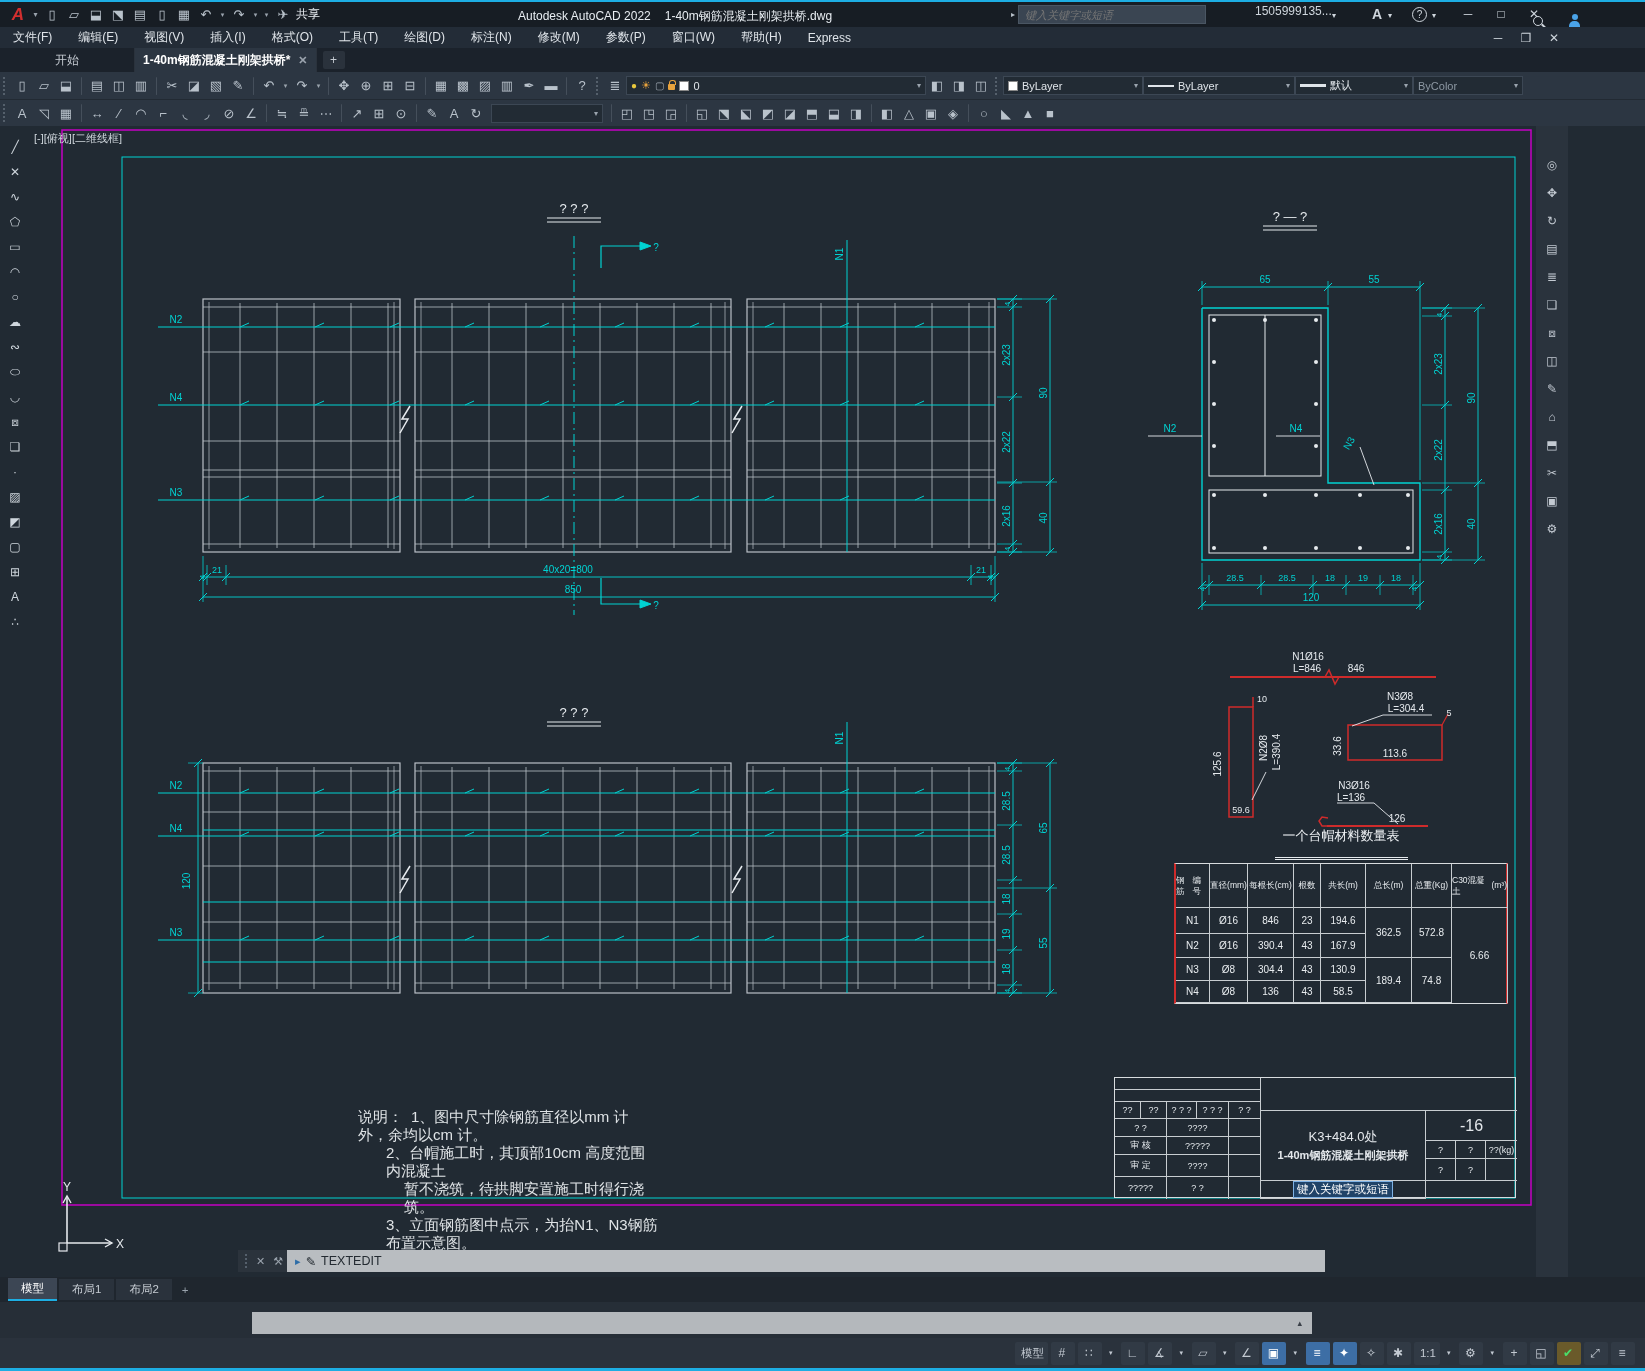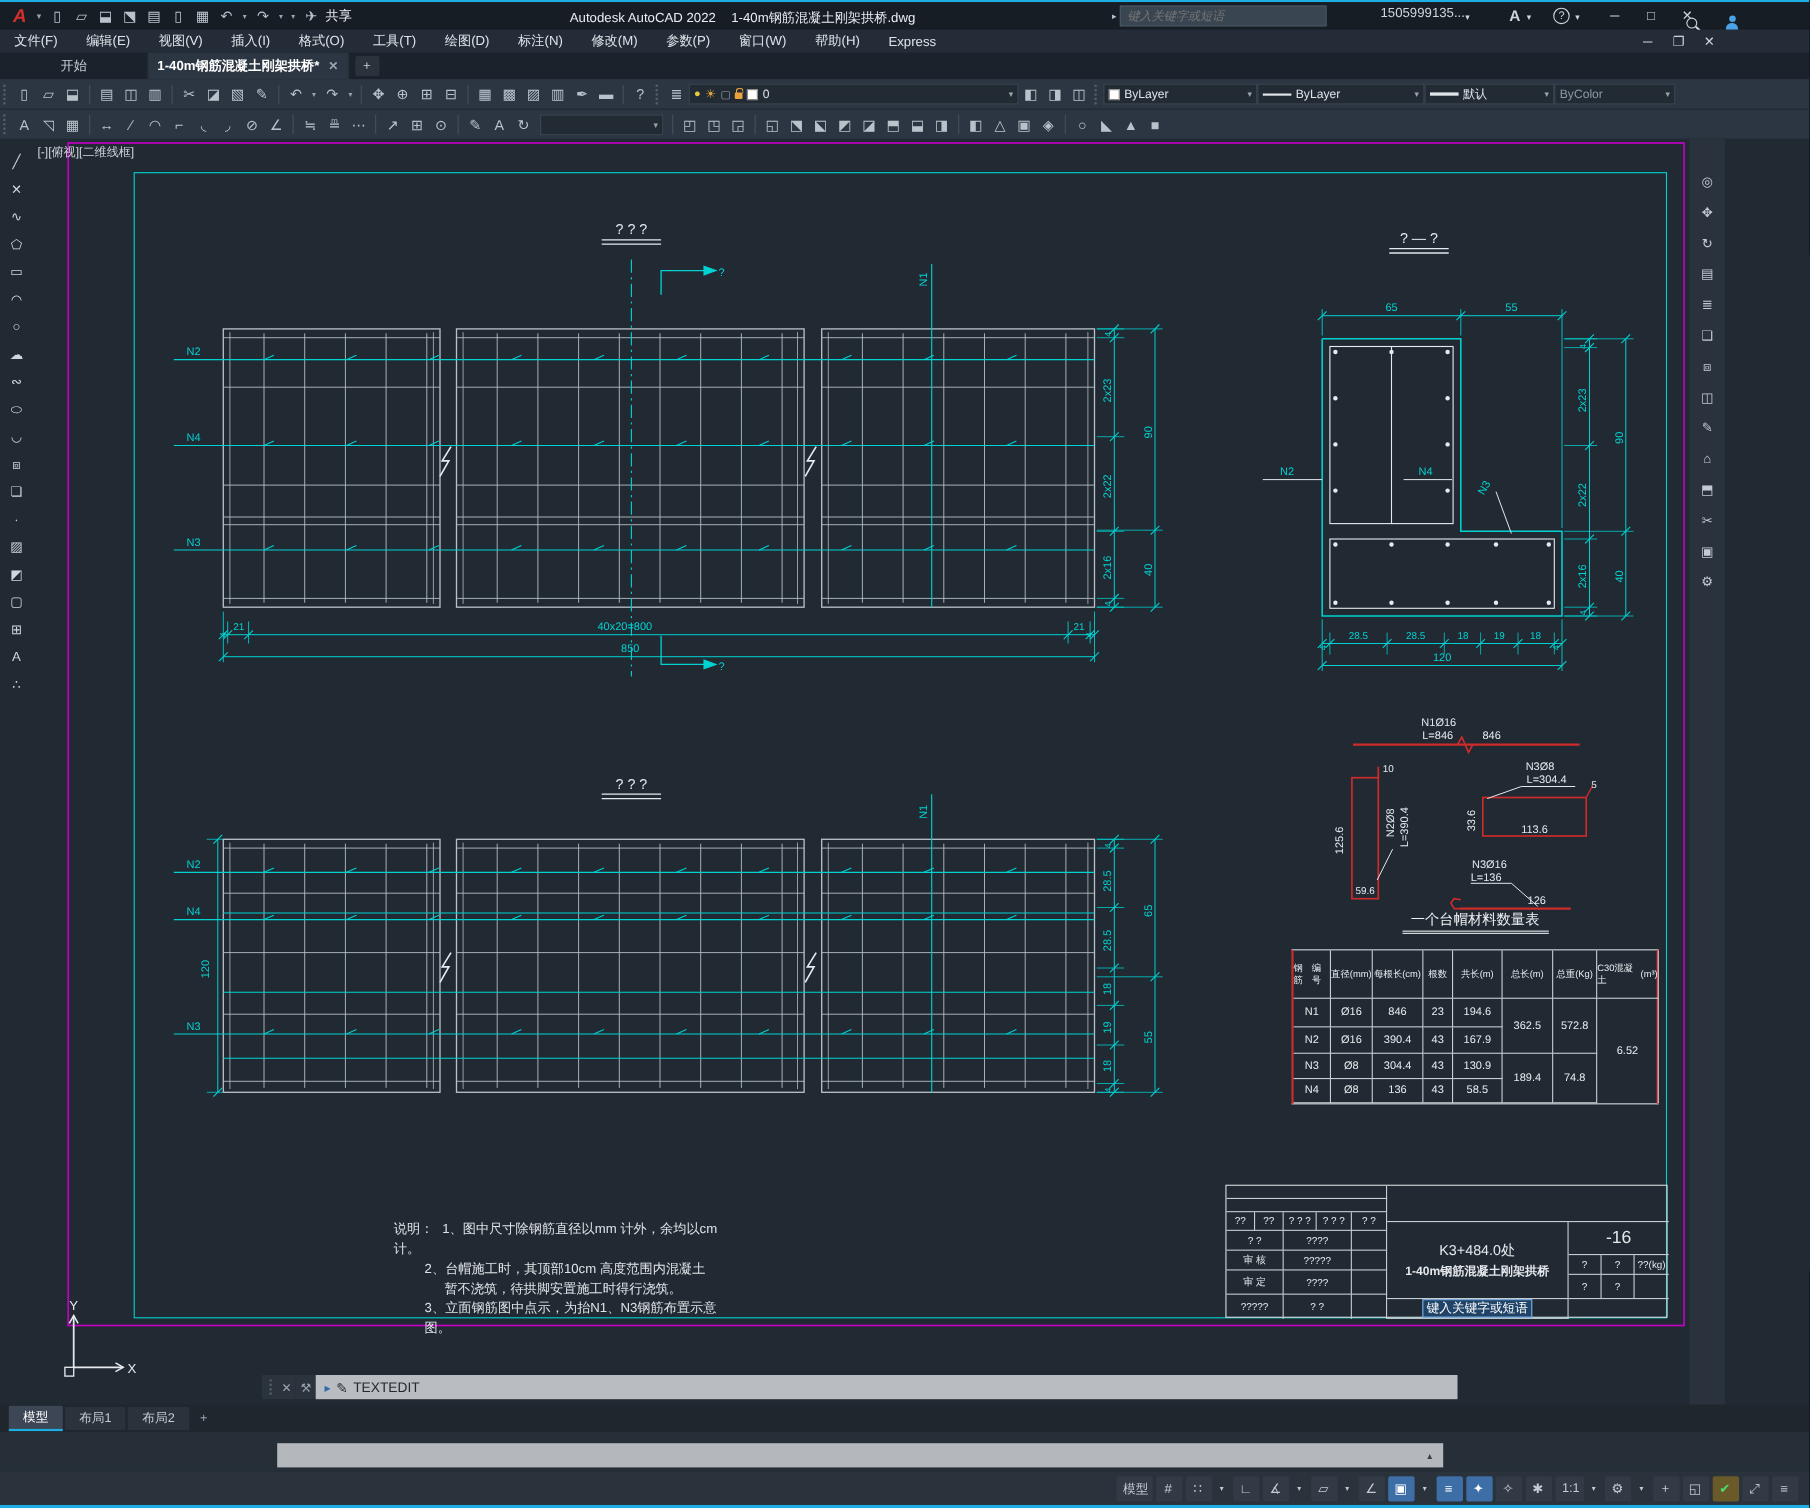--- a/index.html
+++ b/index.html
@@ -46,31 +46,31 @@
   #leftstrip{left:0;top:126px;width:30px;height:1151px;display:flex;flex-direction:column;align-items:center;padding-top:10px;gap:4px;}
   #leftstrip .tbtn{font-size:12px;color:#cfd6dd;}
   #rightstrip{left:1536px;top:126px;width:32px;height:1151px;background:#2a333d;display:flex;flex-direction:column;align-items:center;padding-top:28px;gap:7px;}
   #rightstrip .tbtn{font-size:12px;color:#c3cad2;}
   #vplabel{left:34px;top:131px;color:#cfd6dc;font-size:11px;z-index:5;}
   
   #cadtable{left:1174px;top:863px;width:334px;height:141px;display:grid;grid-template-columns:34px 38px 46px 27px 45px 46px 40px 56px;grid-template-rows:44px 26px 24px 23px 22px;border-left:2px solid #cf2b2b;border-right:2px solid #cf2b2b;border-top:1px solid #d8dcdf;border-bottom:1px solid #d8dcdf;color:#e8ecef;font-size:10px;z-index:4;}
   #cadtable .c{border-right:1px solid #c8cdd1;border-bottom:1px solid #c8cdd1;display:flex;flex-direction:row;align-items:center;justify-content:center;line-height:11px;}
   #cadtable .h{font-size:8.5px;}
   #tbl-title{left:1174px;top:827px;width:334px;text-align:center;color:#eef1f4;font-size:13px;z-index:4;}
-  #tbl-title span{border-bottom:3px double #e6eaee;padding:0 8px 3px;}
+  #tbl-title span{border-bottom:3px double #e6eaee;padding:0 8px 14px;}
   
   #tblock{left:1114px;top:1077px;width:402px;height:121px;border:1px solid #d8dcdf;color:#e4e8ec;font-size:9px;z-index:4;}
   #tblock .cell{position:absolute;border-right:1px solid #c8cdd1;border-bottom:1px solid #c8cdd1;display:flex;align-items:center;justify-content:center;}
   #tb-main{left:146px;top:33px;width:165px;height:70px;flex-direction:column;gap:2px;}
   #tb-main .l1{font-size:13px;}
   #tb-main .l2{font-size:11px;font-weight:bold;}
   #tb-dtitle{left:146px;top:103px;width:165px;height:18px;}
   #tb-dtitle span{background:rgba(32,88,148,0.55);border:1px solid #7fb2e5;padding:0 3px;font-size:11.5px;color:#fff;}
   
-  #notes{left:358px;top:1108px;width:300px;color:#dfe3e6;font-size:12px;line-height:18px;z-index:4;}
+  #notes{left:358px;top:1108px;width:300px;color:#dfe3e6;font-size:15px;line-height:18px;z-index:4;}
   #notes .n1{margin-left:28px;}
   #notes .n2{margin-left:46px;}
   #notes .lead{display:inline-block;margin-right:8px;}
   
   #fcmd{left:238px;top:1249px;width:1087px;height:24px;display:flex;align-items:center;z-index:6;}
   #fcmd .chip{height:22px;background:#2b333c;display:flex;align-items:center;color:#9aa3ad;font-size:11px;padding:0 4px;gap:3px;}
   #fcmd .bar{flex:1;height:22px;background:#b9bdc1;display:flex;align-items:center;gap:5px;padding:0 8px;color:#232a31;font-size:12.5px;}
   #fcmd .bar .pr{color:#2d6da8;font-size:11px;}
   #tabstrip{left:0;top:1277px;width:1645px;height:25px;background:#1f262e;display:flex;align-items:center;padding-left:8px;gap:2px;color:#c6ccd3;font-size:11.5px;z-index:6;}
   #tabstrip .ltab{padding:3px 13px;background:#2a323c;}
@@ -919,21 +919,21 @@
         <span>(m³)</span>
       </div>
 
     <div class="c" data-name="table-cell">N1</div>
     <div class="c" data-name="table-cell">Ø16</div>
     <div class="c" data-name="table-cell">846</div>
     <div class="c" data-name="table-cell">23</div>
     <div class="c" data-name="table-cell">194.6</div>
     <div class="c" style="grid-column:6;grid-row:2/4;" data-name="table-cell-merged">362.5</div>
     <div class="c" style="grid-column:7;grid-row:2/4;" data-name="table-cell-merged">572.8</div>
-    <div class="c" style="grid-column:8;grid-row:2/6;border-bottom:none;" data-name="table-cell-merged">6.52</div>
+    <div class="c" style="grid-column:8;grid-row:2/6;border-bottom:none;" data-name="table-cell-merged">6.66</div>
 
     <div class="c" style="grid-column:1;grid-row:3;" data-name="table-cell">N2</div>
     <div class="c" style="grid-column:2;grid-row:3;" data-name="table-cell">Ø16</div>
     <div class="c" style="grid-column:3;grid-row:3;" data-name="table-cell">390.4</div>
     <div class="c" style="grid-column:4;grid-row:3;" data-name="table-cell">43</div>
     <div class="c" style="grid-column:5;grid-row:3;" data-name="table-cell">167.9</div>
 
     <div class="c" style="grid-column:1;grid-row:4;" data-name="table-cell">N3</div>
     <div class="c" style="grid-column:2;grid-row:4;" data-name="table-cell">Ø8</div>
     <div class="c" style="grid-column:3;grid-row:4;" data-name="table-cell">304.4</div>

